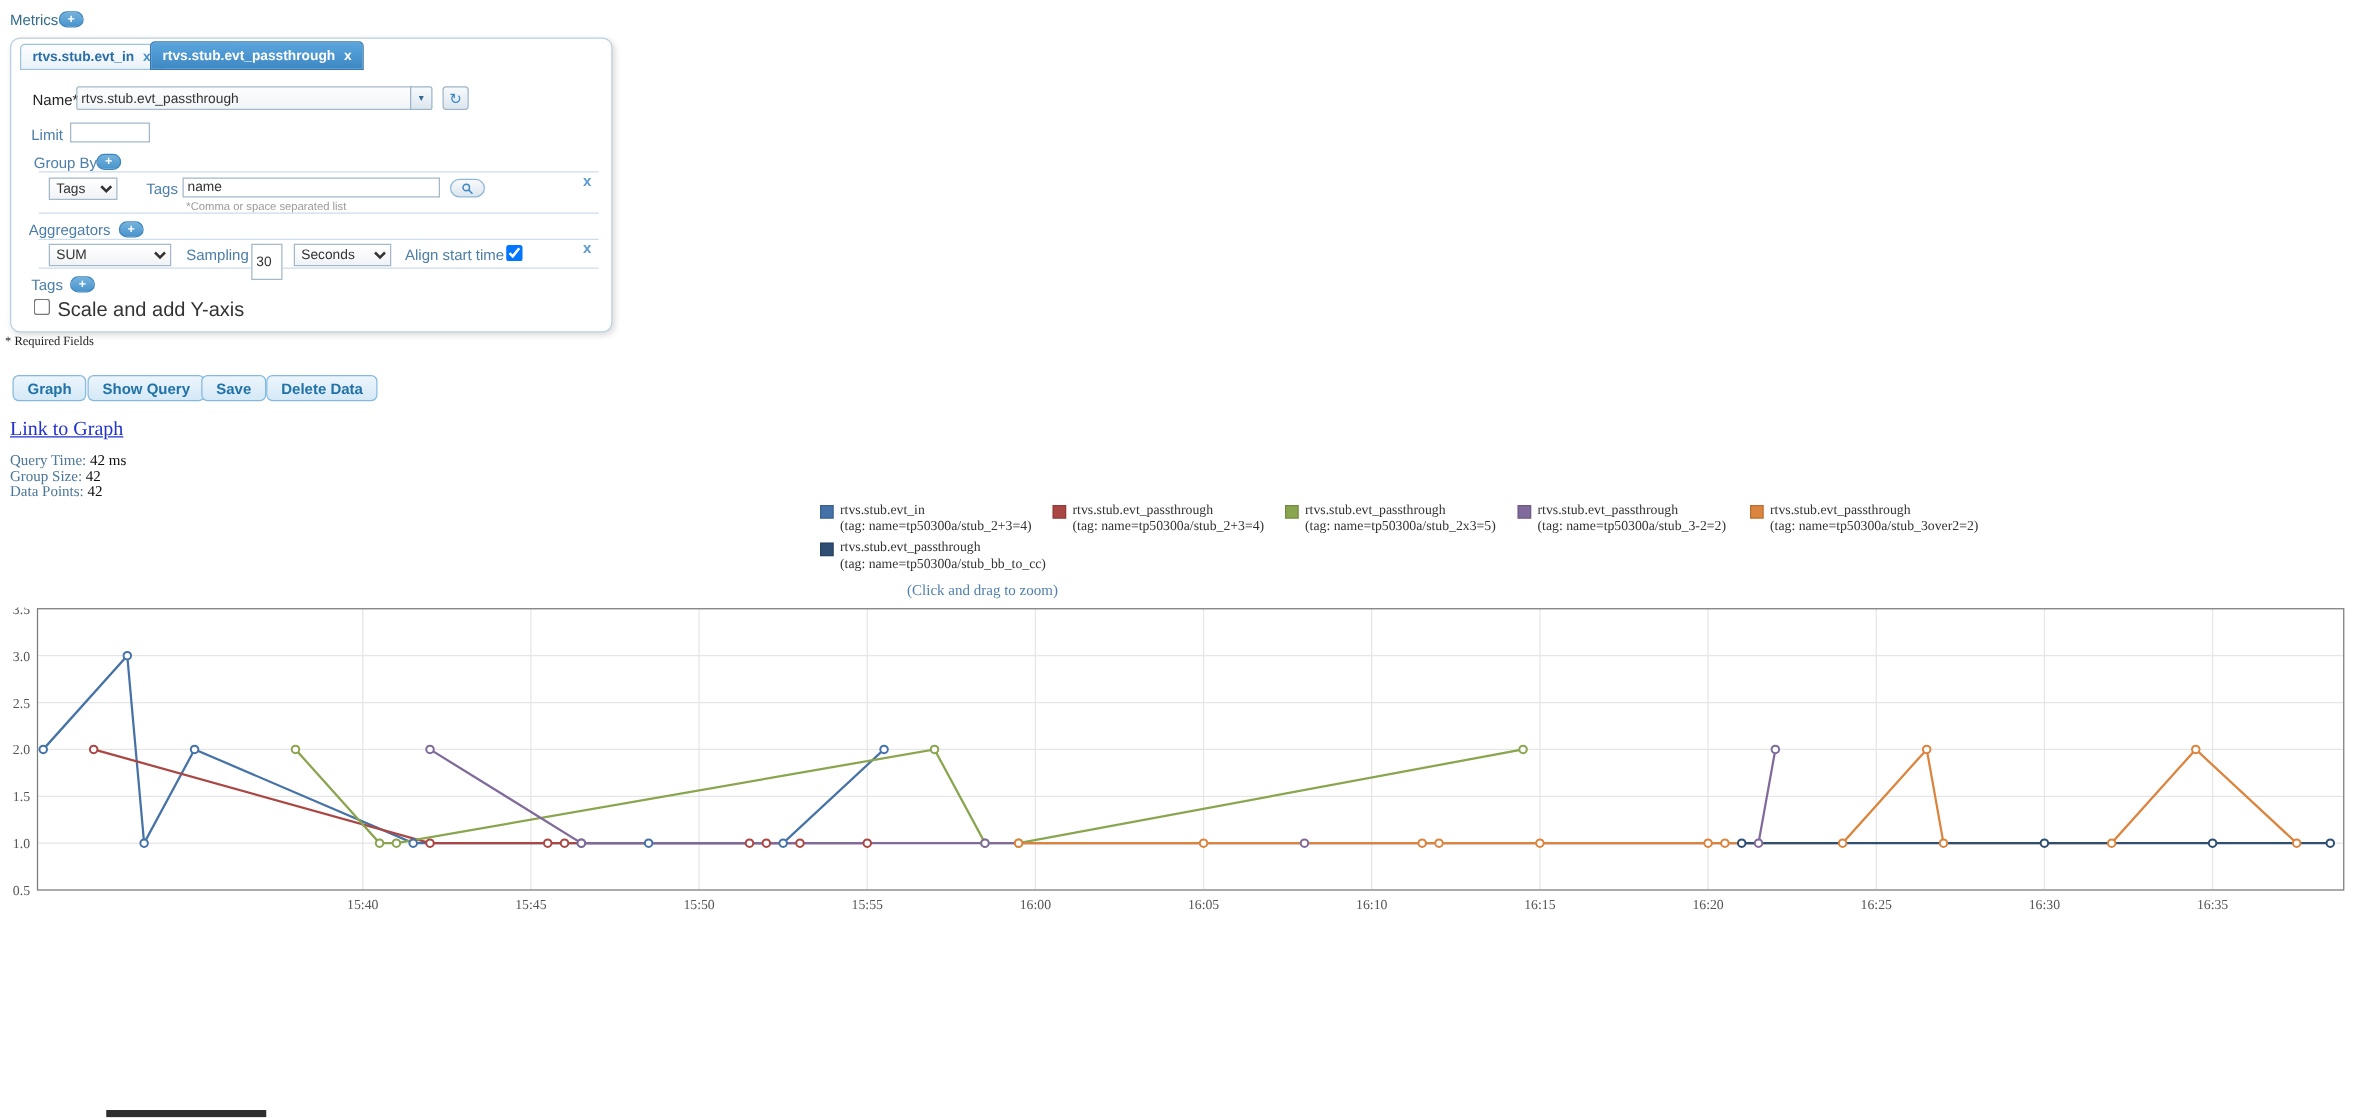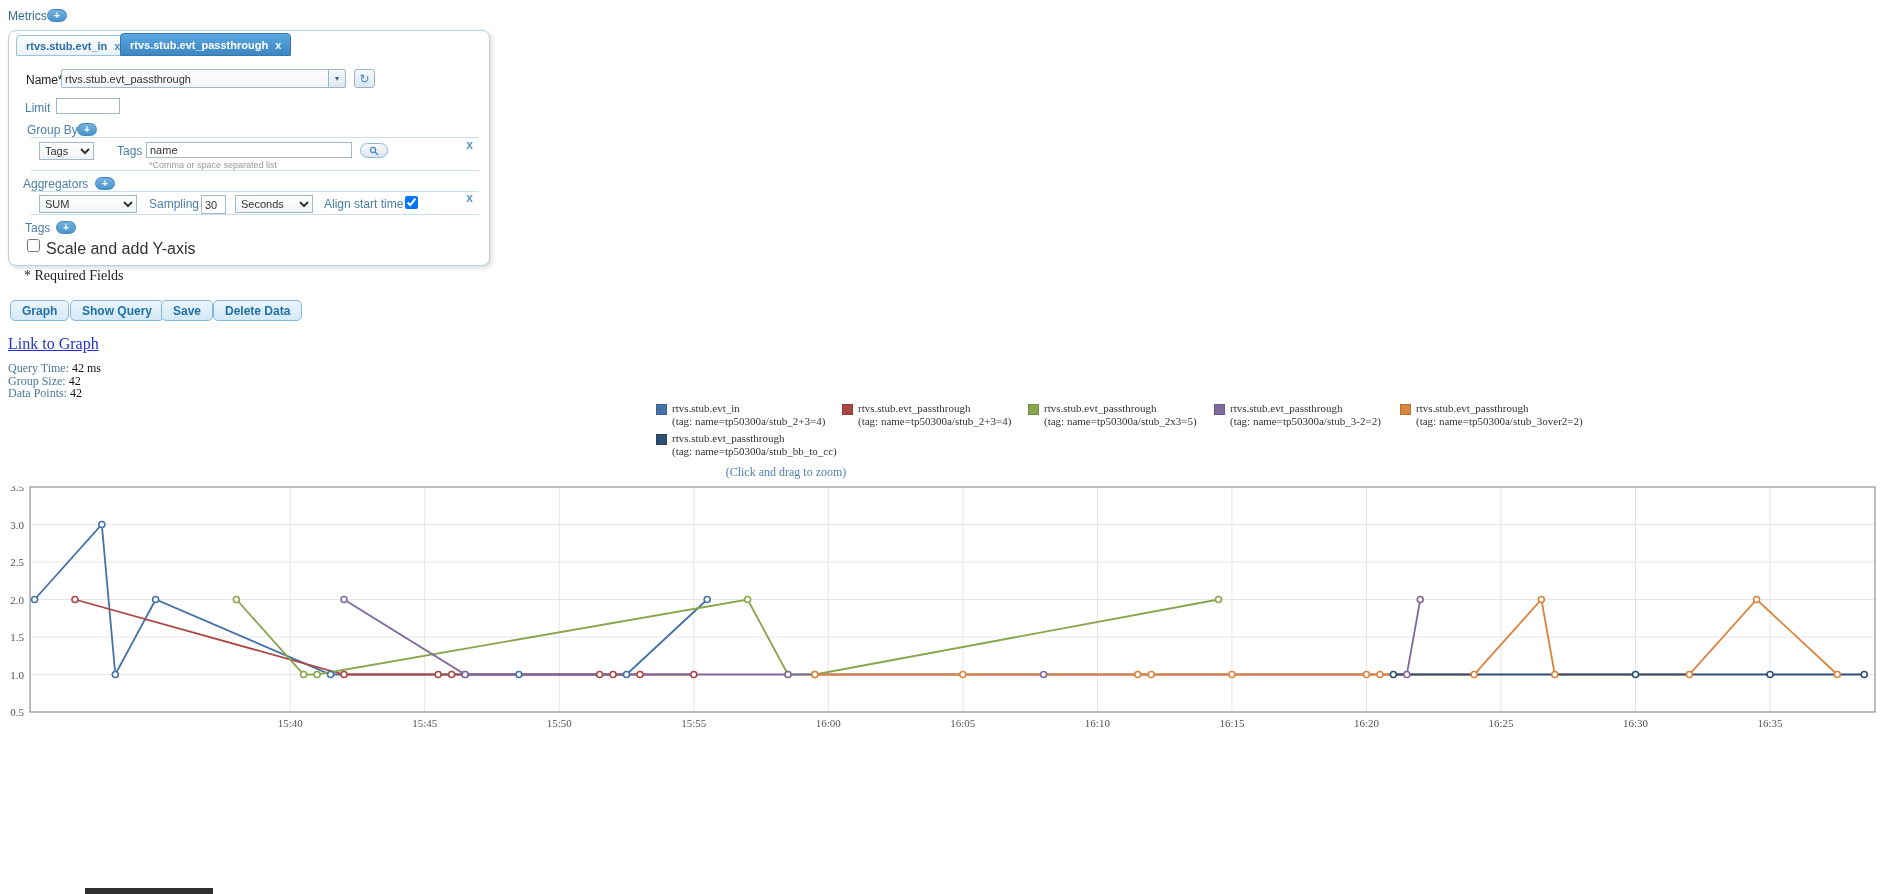--- a/index.html
+++ b/index.html
@@ -61,21 +61,21 @@
   .legend-item{width:186px;display:flex;gap:5px;align-items:flex-start;margin-bottom:5px;white-space:nowrap;}
   .swatch{width:11px;height:11px;margin-top:2px;flex:0 0 11px;border:1px solid rgba(0,0,0,0.15);box-sizing:border-box;}
   .ltext div{line-height:12.5px;}
 
   #zoom-hint{position:absolute;left:656px;top:465px;width:260px;text-align:center;
     font-family:"Liberation Serif",serif;font-size:12px;color:#4e7fae;}
 
   #chart{position:absolute;left:0;top:486px;width:1891px;height:256px;}
   .tick{font-family:"Liberation Serif",serif;font-size:11px;fill:#545454;}
 
-  .req-note{position:absolute;left:24px;top:268px;font-family:"Liberation Serif",serif;font-size:14px;color:#222;}
+  .req-note{position:absolute;left:4px;top:268px;font-family:"Liberation Serif",serif;font-size:10px;color:#222;}
   #bottom-bar{position:absolute;left:85px;top:888px;width:128px;height:6px;background:#2f2f2f;}
   .chk{width:13px;height:13px;margin:0;}
 </style>
 </head>
 <body>
 
 <div id="app">
 
   <span class="abs" style="left:8px;top:9px;color:#336b8e;font-size:12px;">Metrics</span>
   <span class="pill abs" style="left:47px;top:9px;">
@@ -129,21 +129,21 @@
     <span class="abs blue-label" style="left:14px;top:146px;">Aggregators</span>
     <span class="pill abs" style="left:86px;top:146px;">
       <span>+</span>
     </span>
 
     <div class="sub-row" style="left:22px;top:160px;width:448px;height:24px;">
       <select class="txt abs" style="left:8px;top:3px;width:98px;height:18px;">
         <option>SUM</option>
       </select>
       <span class="abs blue-label" style="left:118px;top:5px;text-align:right;">Sampling</span>
-      <input class="abs txt" style="left: 170px; top: 3px; width: 25px; height: 19px;" type="text" value="30">
+      <input class="abs txt" style="left: 170px; top: 3px; width: 25px; height: 29px;" type="text" value="30">
       <select class="txt abs" style="left:204px;top:3px;width:78px;height:18px;">
         <option>Seconds</option>
       </select>
       <span class="abs blue-label" style="left:293px;top:5px;">Align start time</span>
       <input class="abs chk" type="checkbox" style="left: 374px; top: 4px;" checked="true">
       <span class="row-close" style="top:1px;">x</span>
     </div>
 
     <span class="abs blue-label" style="left:16px;top:190px;">Tags</span>
     <span class="pill abs" style="left:47px;top:190px;">

